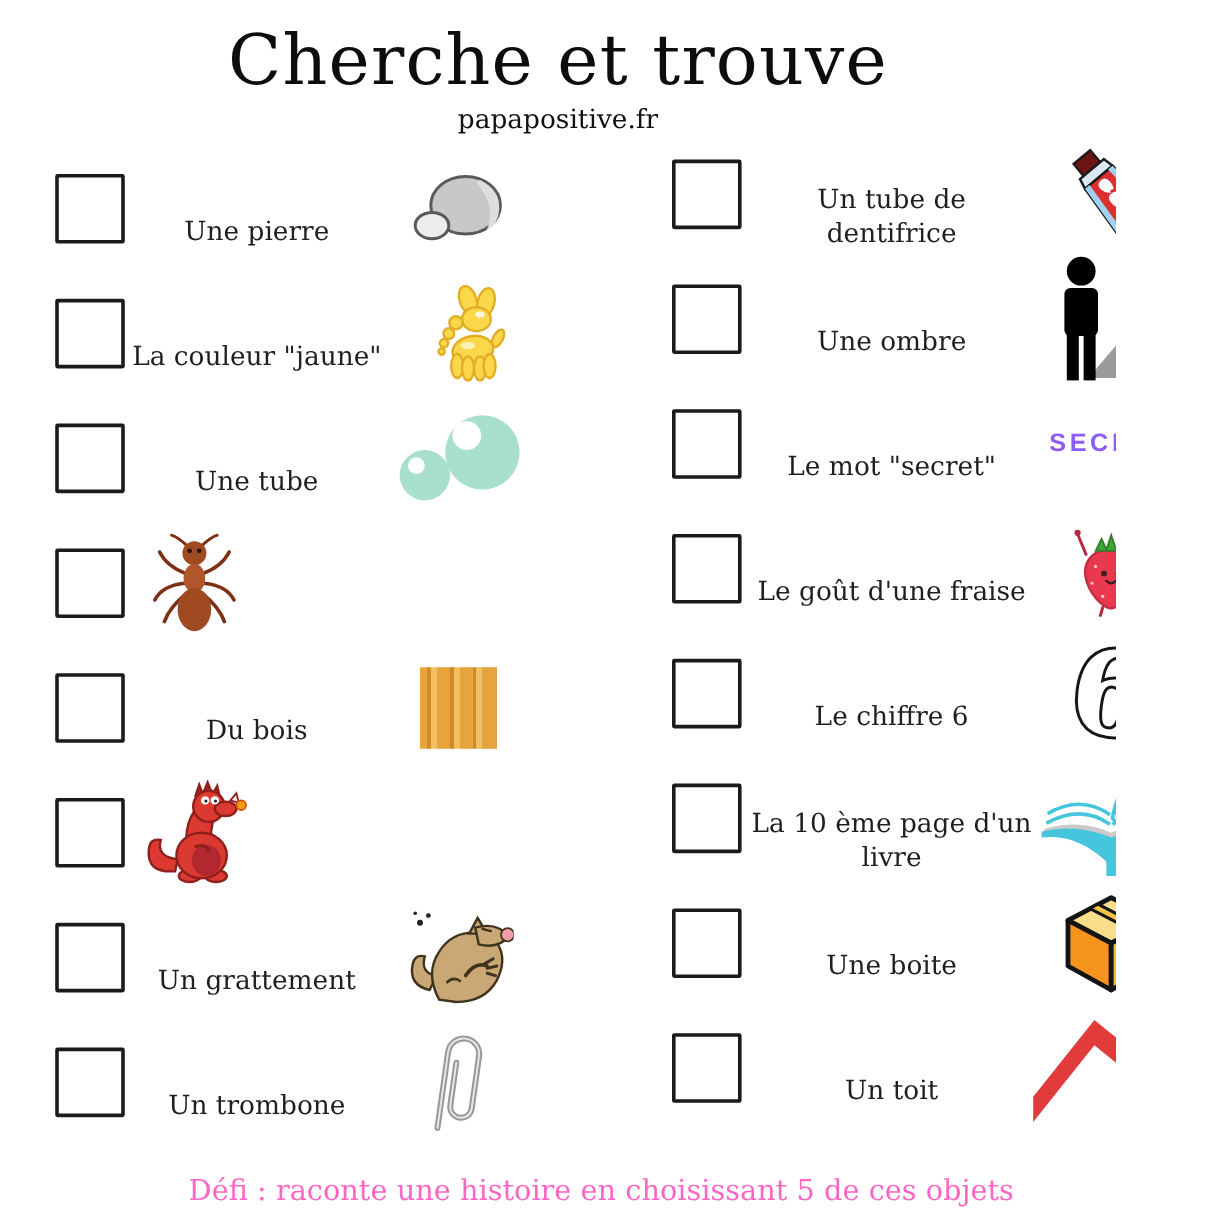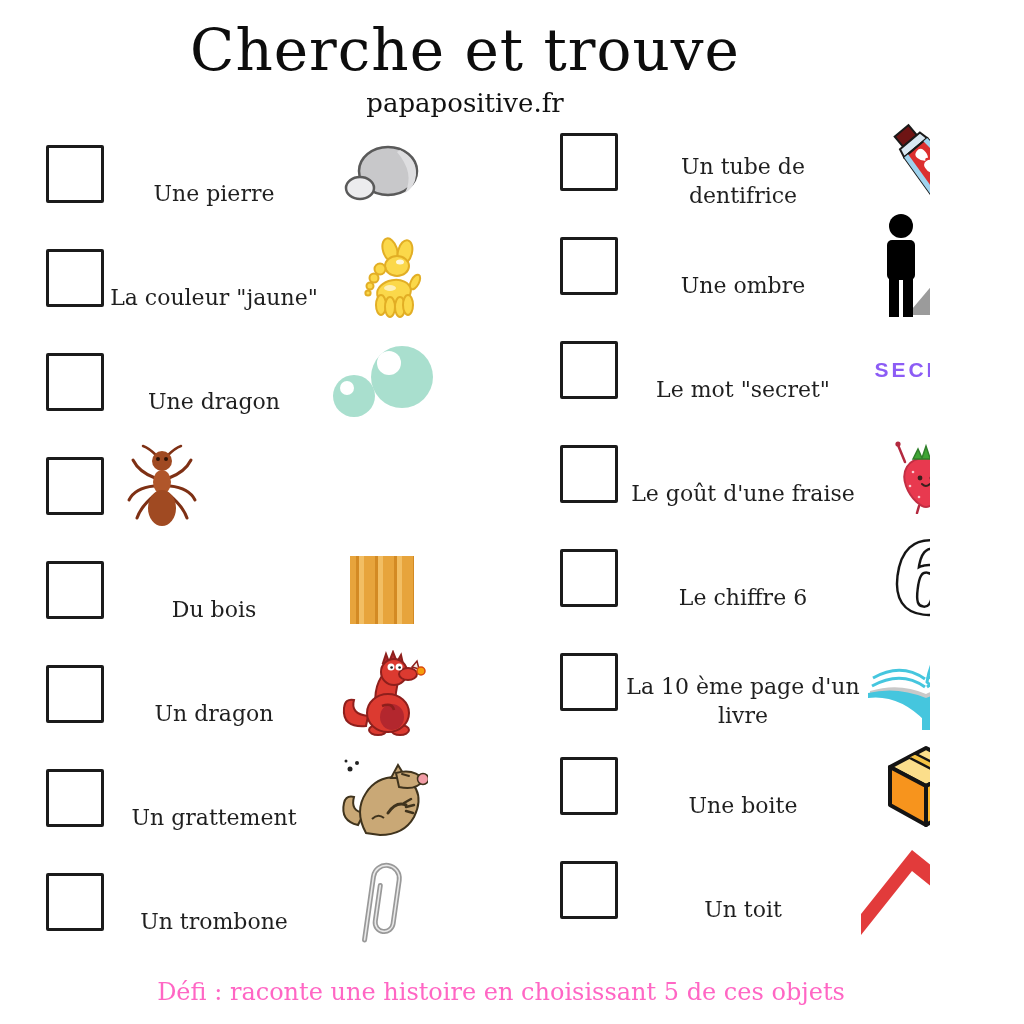--- a/index.html
+++ b/index.html
@@ -1,21 +1,21 @@
 <!DOCTYPE html>
 <html style="--secret: #8C5CF5; --challenge: #FF66C4;"><head>
 <meta charset="utf-8">
 <style>
   html,body{margin:0;padding:0;background:#ffffff;}
   .sheet{position:relative;width:930px;height:1024px;background:#ffffff;overflow:hidden;
          font-family:"DejaVu Serif",serif;color:#1c1c1c;}
   .title{position:absolute;top:16px;left:0;width:100%;text-align:center;
          font-size:58px;font-weight:500;letter-spacing:1px;color:#0d0d0d;}
   .subtitle{position:absolute;top:88px;left:0;width:100%;text-align:center;
-         font-size:26px;color:#111;}
+         font-size:22px;color:#111;}
   .col{position:absolute;display:flex;flex-direction:column;}
   .col-left{left:46px;top:122px;width:394px;}
   .col-right{left:560px;top:110px;width:424px;}
   .row{height:104px;display:flex;align-items:center;}
   .checkbox{flex:none;width:52px;height:52px;background:#fff;border:3px solid #1b1b1b;
             border-radius:2px;cursor:pointer;}
   .label{flex:1;text-align:center;font-size:22px;line-height:1.3;padding:0 6px;color:#1f1f1f;margin-top:40px;}
   .iconbox{flex:none;width:116px;display:flex;align-items:center;justify-content:center;}
   .icon{display:inline-flex;align-items:center;justify-content:center;}
   .wood-swatch{display:block;width:64px;height:68px;
@@ -67,21 +67,21 @@
                 <ellipse cx="68" cy="69" rx="5" ry="10"></ellipse>
    </g>
    <ellipse cx="60" cy="26" rx="4" ry="2.5" fill="#fff" opacity=".8"></ellipse>
    <ellipse cx="50" cy="52" rx="6" ry="3" fill="#fff" opacity=".6"></ellipse>
  </svg>
           </span>
         </div>
       </div>
       <div class="row">
         <div class="checkbox"></div>
-        <div class="label">Une dragon</div>
+        <div class="label">Une tube</div>
         <div class="iconbox">
           <span class="icon">
             <svg width="104" height="78" viewBox="0 0 104 78">
    <circle cx="72" cy="34" r="31" fill="#A9DFCE"></circle>
    <circle cx="59" cy="20" r="12" fill="#FFFFFF"></circle>
    <circle cx="24" cy="53" r="21" fill="#A9DFCE"></circle>
    <circle cx="17" cy="45" r="7" fill="#FFFFFF"></circle>
  </svg>
           </span>
         </div>
@@ -114,21 +114,20 @@
         <div class="checkbox"></div>
         <div class="label">Du bois</div>
         <div class="iconbox">
           <span class="icon">
             <span class="wood-swatch"></span>
           </span>
         </div>
       </div>
       <div class="row">
         <div class="checkbox"></div>
-        <div class="label">Un dragon</div>
         <div class="iconbox">
           <span class="icon">
             <svg width="92" height="88" viewBox="0 0 92 88">
    <g fill="#DC3A30" stroke="#8E1F1C" stroke-width="2">
     <path d="M30,76 Q6,78 8,58 Q9,48 18,50 Q14,64 32,66 Z"></path>
     <ellipse cx="42" cy="80" rx="9" ry="5"></ellipse>
                 <ellipse cx="64" cy="80" rx="9" ry="5"></ellipse>
     <path d="M40,62 Q36,32 52,20 L64,26 Q58,42 60,60 Z"></path>
     <ellipse cx="52" cy="63" rx="21" ry="19"></ellipse>
     <path d="M47,13 L50,4 L53,12 L57,2 L61,12 L65,5 L67,14 Z" fill="#B3272E"></path>

